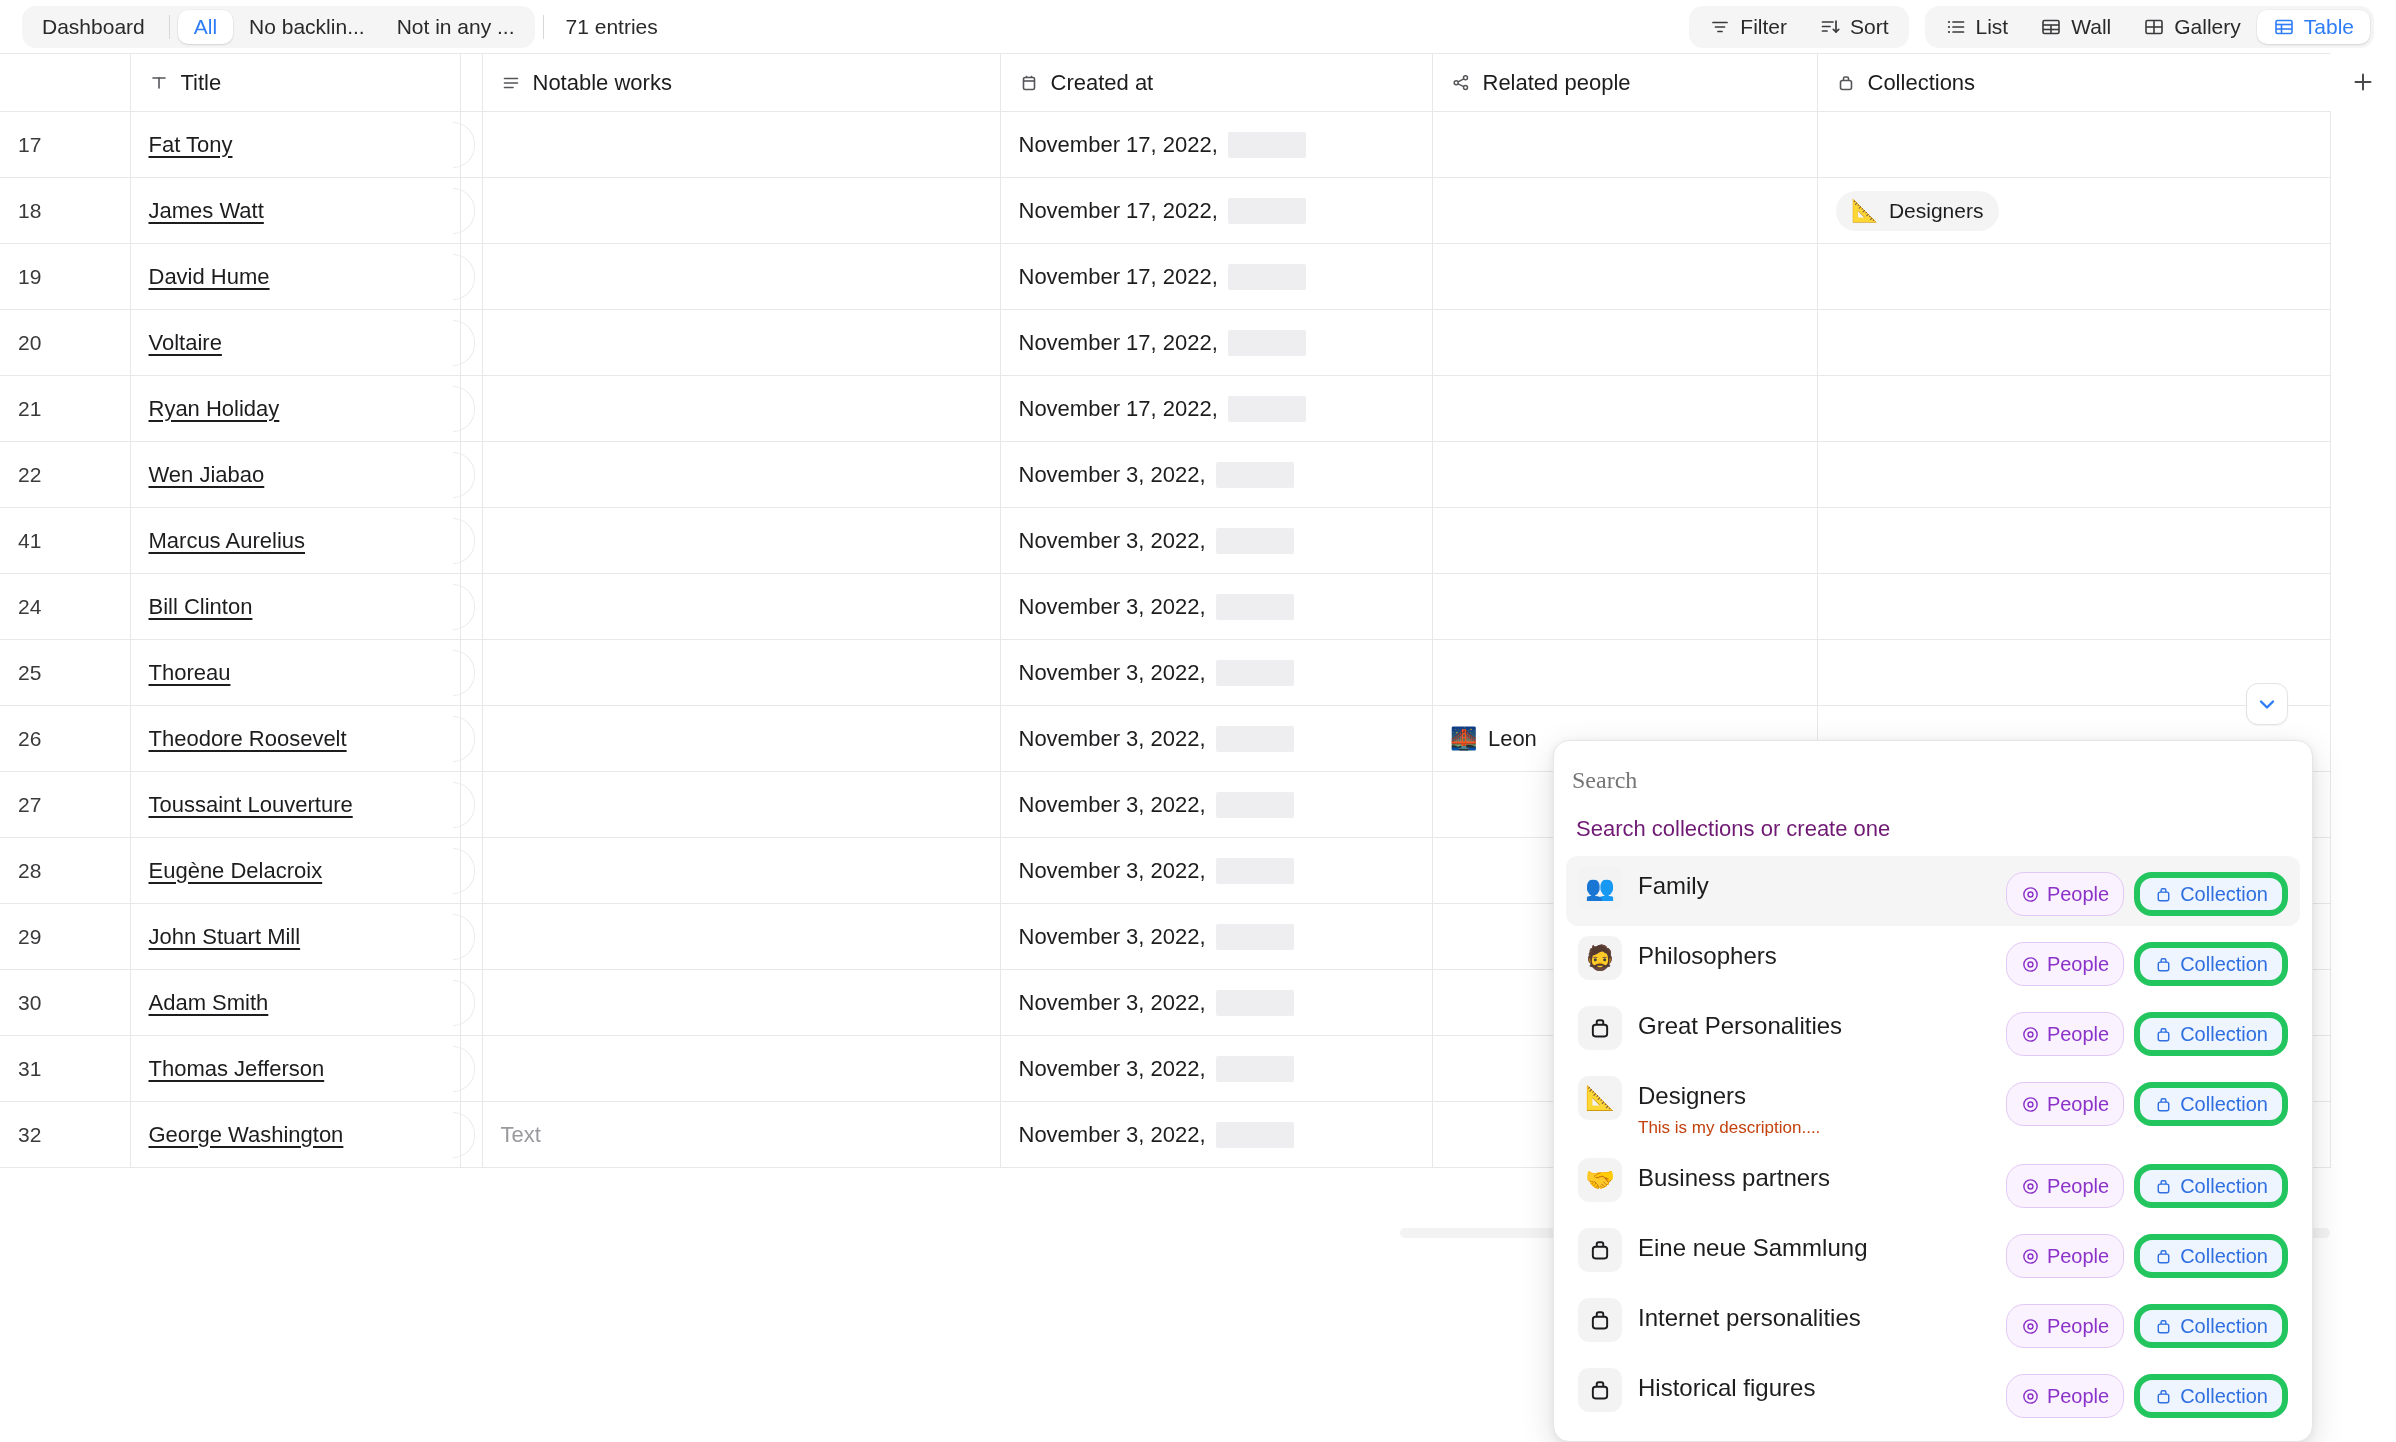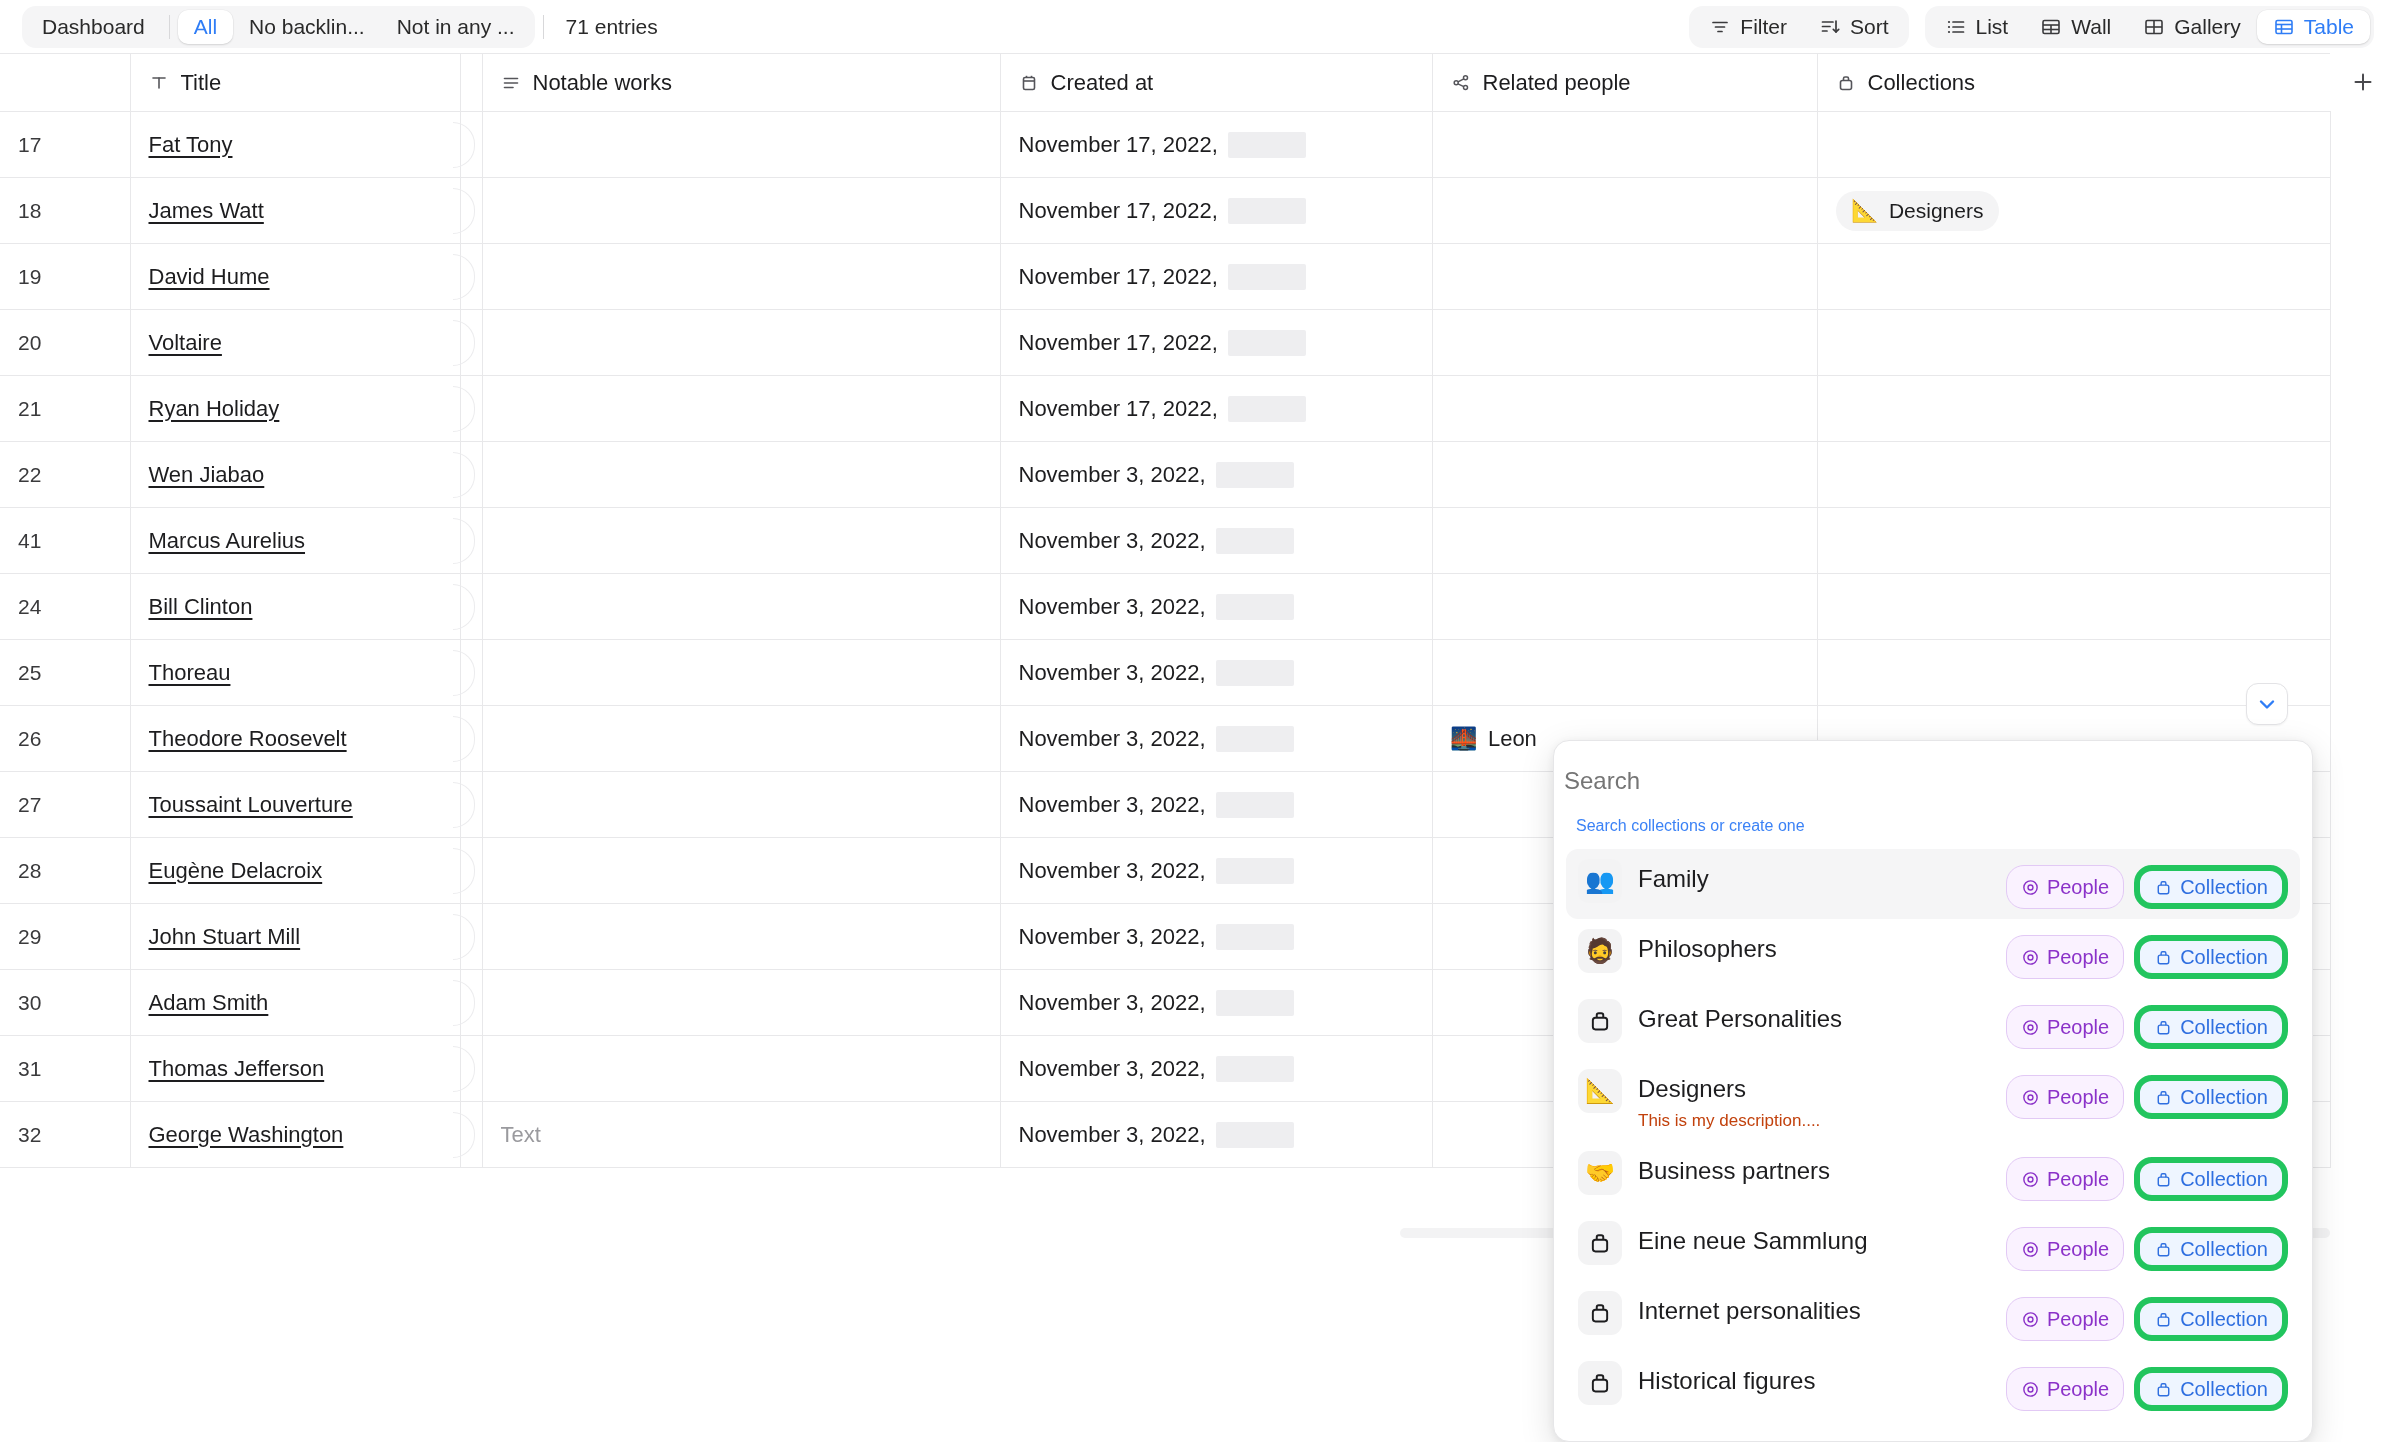--- a/index.html
+++ b/index.html
@@ -126,25 +126,25 @@
   
   .popover {
     position: absolute; left: 1553px; top: 740px;
     width: 760px; height: 702px;
     background: #ffffff; border: 1px solid #e6e6e8;
     border-radius: 16px;
     box-shadow: 0 10px 34px rgba(0,0,0,.13), 0 2px 8px rgba(0,0,0,.06);
     z-index: 20; overflow: hidden;
   }
   .pop-search {
-    padding: 26px 22px 0 10px; font-size: 24px; color: #c2410c;
+    padding: 26px 22px 0 18px; font-size: 24px; color: #c2410c;
     border: none; outline: none; width: 100%; background: transparent;
-    font-family: Liberation Sans, sans-serif;
-  }
-  .pop-hint { padding: 22px 22px 10px 22px; font-size: 16px; color: #3b82f6; }
+    font-family: Liberation Serif, serif;
+  }
+  .pop-hint { padding: 22px 22px 10px 22px; font-size: 22px; color: #701a75; }
   .pop-list { padding: 4px 12px 0 12px; }
 
   .pop-item {
     display: flex; align-items: flex-start; gap: 16px;
     padding: 10px 12px; border-radius: 12px; cursor: pointer; min-height: 56px;
   }
   .pop-item.hl { background: #f5f5f6; }
   .pop-ico {
     width: 44px; height: 44px; flex: none; border-radius: 11px;
     background: #f3f3f4; display: flex; align-items: center; justify-content: center;

